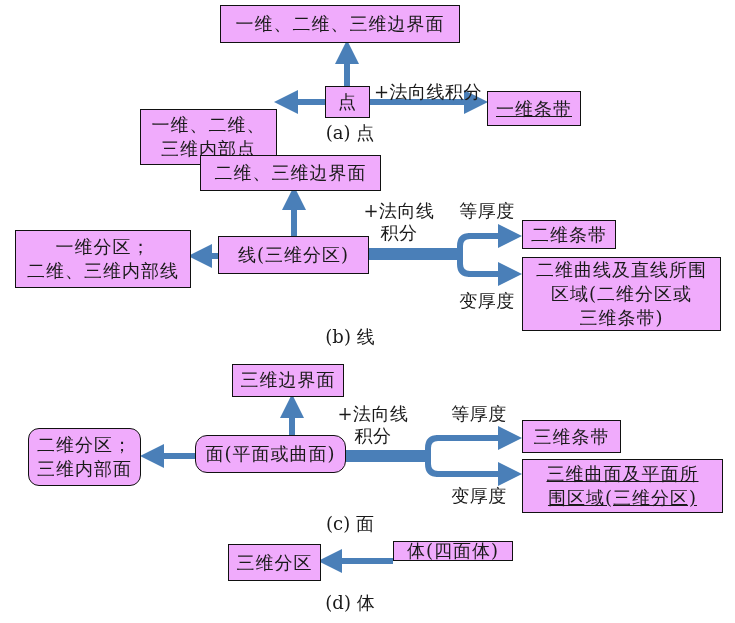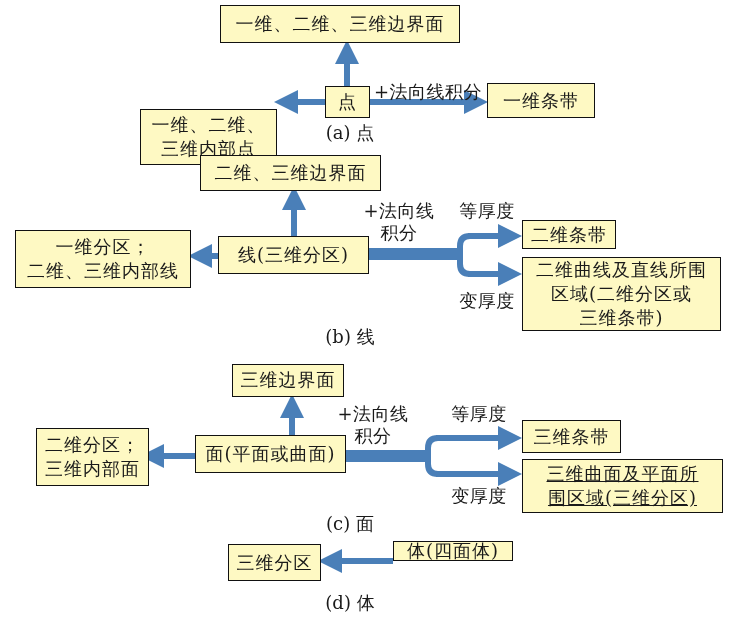--- a/index.html
+++ b/index.html
@@ -1,18 +1,18 @@
 <!DOCTYPE html>
 <html><head>
 <meta charset="utf-8">
 <style>
   html, body { margin:0; padding:0; background:#ffffff; }
   body { width:735px; height:623px; position:relative; overflow:hidden;
          font-family:"DejaVu Serif", "Liberation Serif", serif; color:#1a1a1a; }
-  .box { position:absolute; border:1.6px solid #111; background:#fef9c3; box-sizing:border-box;
+  .box { position:absolute; border:1.6px solid #111; background:#f0abfc; box-sizing:border-box;
          display:flex; align-items:center; justify-content:center; text-align:center;
          font-size:18px; line-height:24px; letter-spacing:1px; white-space:pre-line; }
   .lbl { position:absolute; font-size:18px; line-height:22px; text-align:center; white-space:pre-line; letter-spacing:0.5px; }
   .cap { position:absolute; font-size:18px; line-height:22px; text-align:center; }
   svg.arrows { position:absolute; left:0; top:0; }
 </style>
 </head>
 <body>
 
 <svg class="arrows" width="735" height="623">
@@ -68,42 +68,42 @@
 
   <g>
     <line x1="393" y1="561" x2="330" y2="561" stroke="#4a7fb8" stroke-width="6" marker-end="url(#ah)"></line>
   </g>
 </svg>
 
 <div class="box" style="left:220px; top:5px; width:240px; height:38px;">一维、二维、三维边界面</div>
 <div class="box" style="left:140px; top:65px; width:137px; height:56px;margin-top:44px;">一维、二维、
 三维内部点</div>
 <div class="box" style="left:325px; top:86px; width:45px; height:32px;">点</div>
-<div class="box" style="left:487px; top:83px; width:108px; height:35px;">一维条带</div>
+<div class="box" style="left:487px; top:91px; width:94px; height:35px;text-decoration:underline;">一维条带</div>
 <div class="lbl" style="left:368px; top:65px; width:120px;margin-top:16px;">+法向线积分</div>
 <div class="cap" style="left:300px; top:122px; width:100px;">(a) 点</div>
 
 <div class="box" style="left:200px; top:155px; width:181px; height:36px;">二维、三维边界面</div>
 <div class="box" style="left:15px; top:230px; width:176px; height:58px;">一维分区；
 二维、三维内部线</div>
 <div class="box" style="left:218px; top:236px; width:151px; height:38px;">线(三维分区)</div>
 <div class="lbl" style="left:358px; top:200px; width:82px;">+法向线
 积分</div>
 <div class="lbl" style="left:455px; top:200px; width:64px;">等厚度</div>
 <div class="lbl" style="left:455px; top:290px; width:64px;">变厚度</div>
 <div class="box" style="left:522px; top:220px; width:94px; height:29px;">二维条带</div>
 <div class="box" style="left:522px; top:257px; width:199px; height:74px;">二维曲线及直线所围
 区域(二维分区或
 三维条带)</div>
 <div class="cap" style="left:300px; top:326px; width:100px;">(b) 线</div>
 
 <div class="box" style="left:232px; top:364px; width:112px; height:33px;font-family:Liberation Mono, monospace;">三维边界面</div>
-<div class="box" style="left:36px; top:428px; width:113px; height:58px;">二维分区；
+<div class="box" style="left:28px; top:428px; width:113px; height:58px;border-radius:11px;">二维分区；
 三维内部面</div>
-<div class="box" style="left:195px; top:435px; width:151px; height:38px;">面(平面或曲面)</div>
+<div class="box" style="left:195px; top:435px; width:151px; height:38px;border-radius:12px;">面(平面或曲面)</div>
 <div class="lbl" style="left:333px; top:403px; width:80px;">+法向线
 积分</div>
 <div class="lbl" style="left:445px; top:403px; width:68px;">等厚度</div>
 <div class="lbl" style="left:445px; top:485px; width:68px;">变厚度</div>
 <div class="box" style="left:522px; top:420px; width:99px; height:33px;">三维条带</div>
 <div class="box" style="left:522px; top:459px; width:201px; height:54px;text-decoration:underline;">三维曲面及平面所
 围区域(三维分区)</div>
 <div class="cap" style="left:300px; top:513px; width:100px;">(c) 面</div>
 
 <div class="box" style="left:228px; top:544px; width:93px; height:37px;">三维分区</div>

